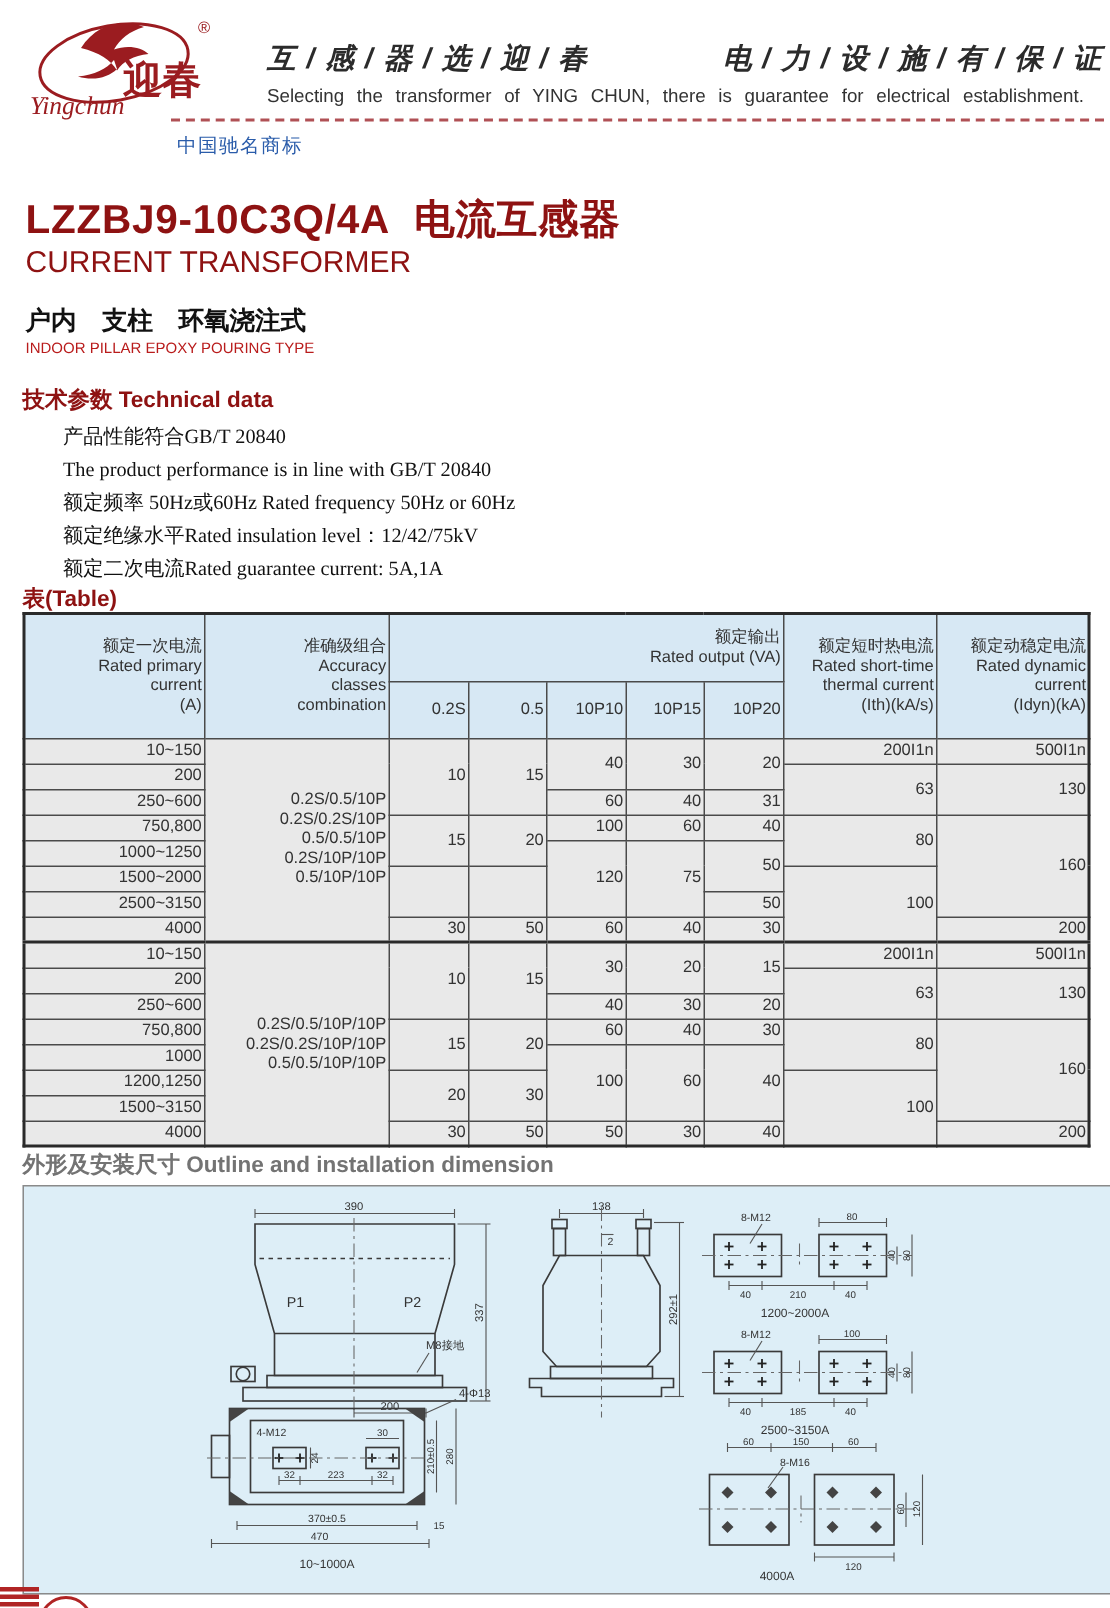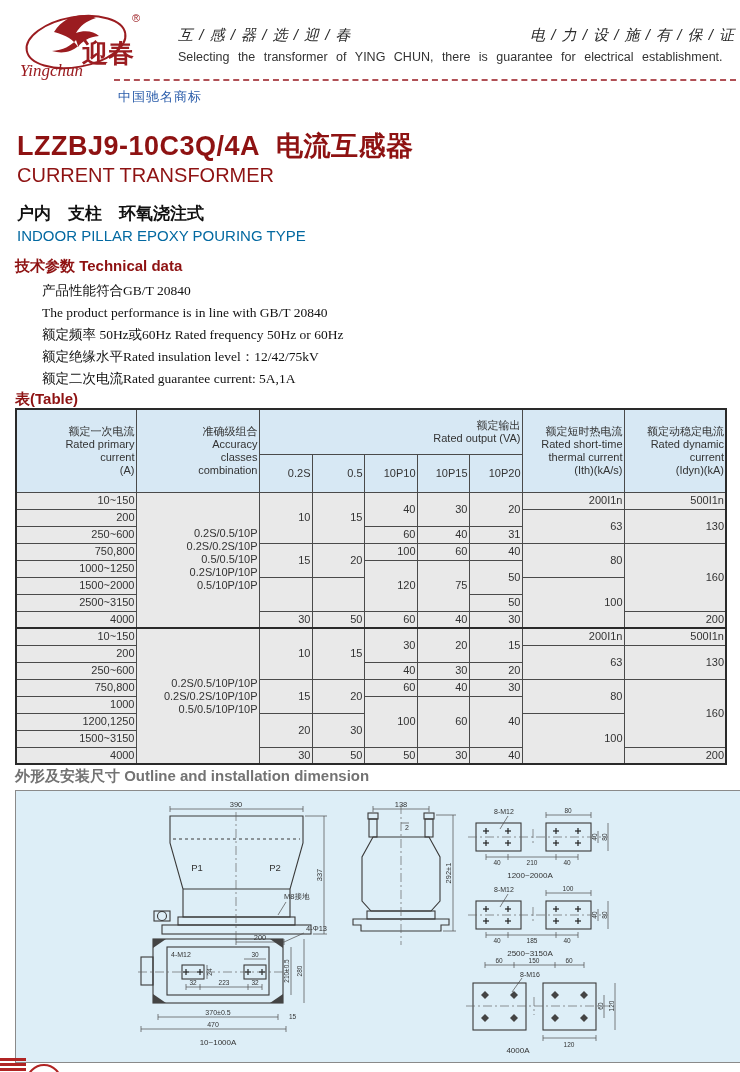--- a/index.html
+++ b/index.html
@@ -3,29 +3,29 @@
 <meta charset="utf-8">
 <style>
   * { margin:0; padding:0; box-sizing:border-box; }
   body { background:#888; font-family:"Liberation Sans", sans-serif; }
   .page { position:relative; width:740px; height:1072px; background:#ffffff; margin:0 auto; overflow:hidden; color:#111; }
 
   
   .logo-svg { position:absolute; left:16px; top:6px; }
   .trademark { position:absolute; left:118px; top:88px; font-size:13px; color:#2a5caa; letter-spacing:1px; }
   .slogans { position:absolute; left:178px; top:26px; width:557px; }
-  .slogan-cn { display:flex; justify-content:space-between; font-size:15px; font-weight:normal; font-style:italic; color:#2b2b2b; letter-spacing:1px; }
+  .slogan-cn { display:flex; justify-content:space-between; font-size:19px; font-weight:bold; font-style:italic; color:#2b2b2b; letter-spacing:1px; }
   .slogan-en { margin-top:5px; font-size:12.5px; color:#333; word-spacing:5px; white-space:nowrap; }
   .dash-line { position:absolute; left:114px; right:4px; top:79px; border-top:2px dashed #b05055; }
 
   
   .model-title { position:absolute; left:17px; top:128px; font-size:27px; font-weight:bold; color:#8e1212; letter-spacing:0.5px; }
   .product-en  { position:absolute; left:17px; top:164px; font-size:20px; font-weight:400; color:#8e1212; }
   .type-cn     { position:absolute; left:17px; top:202px; font-size:17px; font-weight:bold; color:#111; }
-  .type-en     { position:absolute; left:17px; top:227px; font-size:15px; font-weight:500; color:#0369a1; }
+  .type-en     { position:absolute; left:17px; top:227px; font-size:10px; font-weight:500; color:#b91c1c; }
 
   
   .tech-heading  { position:absolute; left:15px; top:257px; font-size:15px; font-weight:bold; color:#8e1212; }
   .tech-lines    { position:absolute; left:42px; top:280px; font-family:"Liberation Serif", serif; font-size:13.5px; line-height:22px; color:#111; }
   .table-caption { position:absolute; left:15px; top:390px; font-size:15px; font-weight:600; color:#8e1212; }
 
   
   .spec-table { position:absolute; left:15px; top:408px; width:710px; border-collapse:collapse; table-layout:fixed;
                 font-size:11px; color:#333; text-align:right; }
   .spec-table th, .spec-table td { border:1px solid #4a4a4a; white-space:pre-line; line-height:13px; padding:0 1px; vertical-align:middle; }

